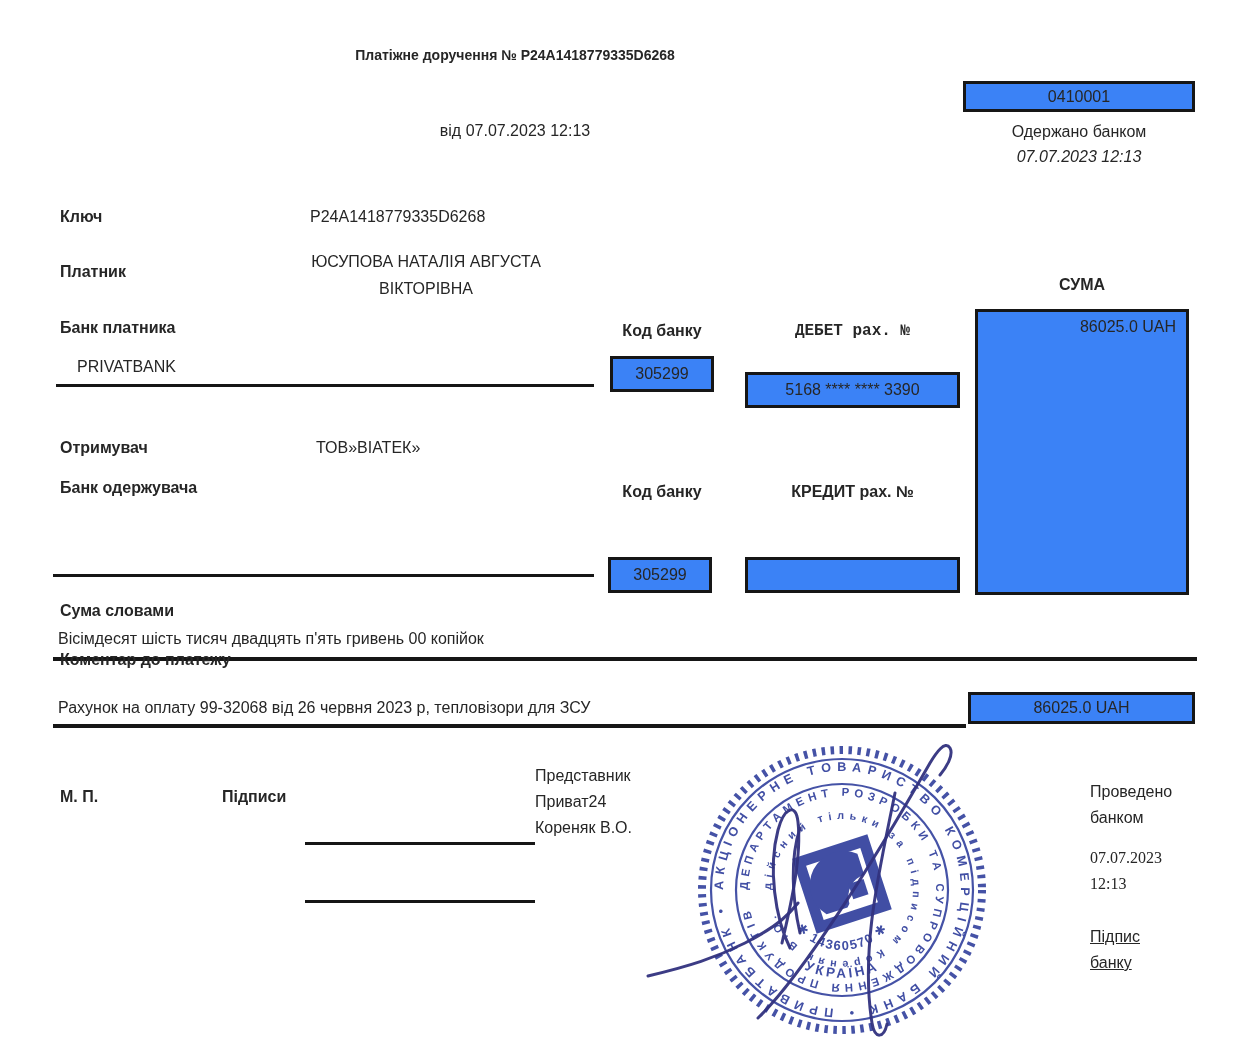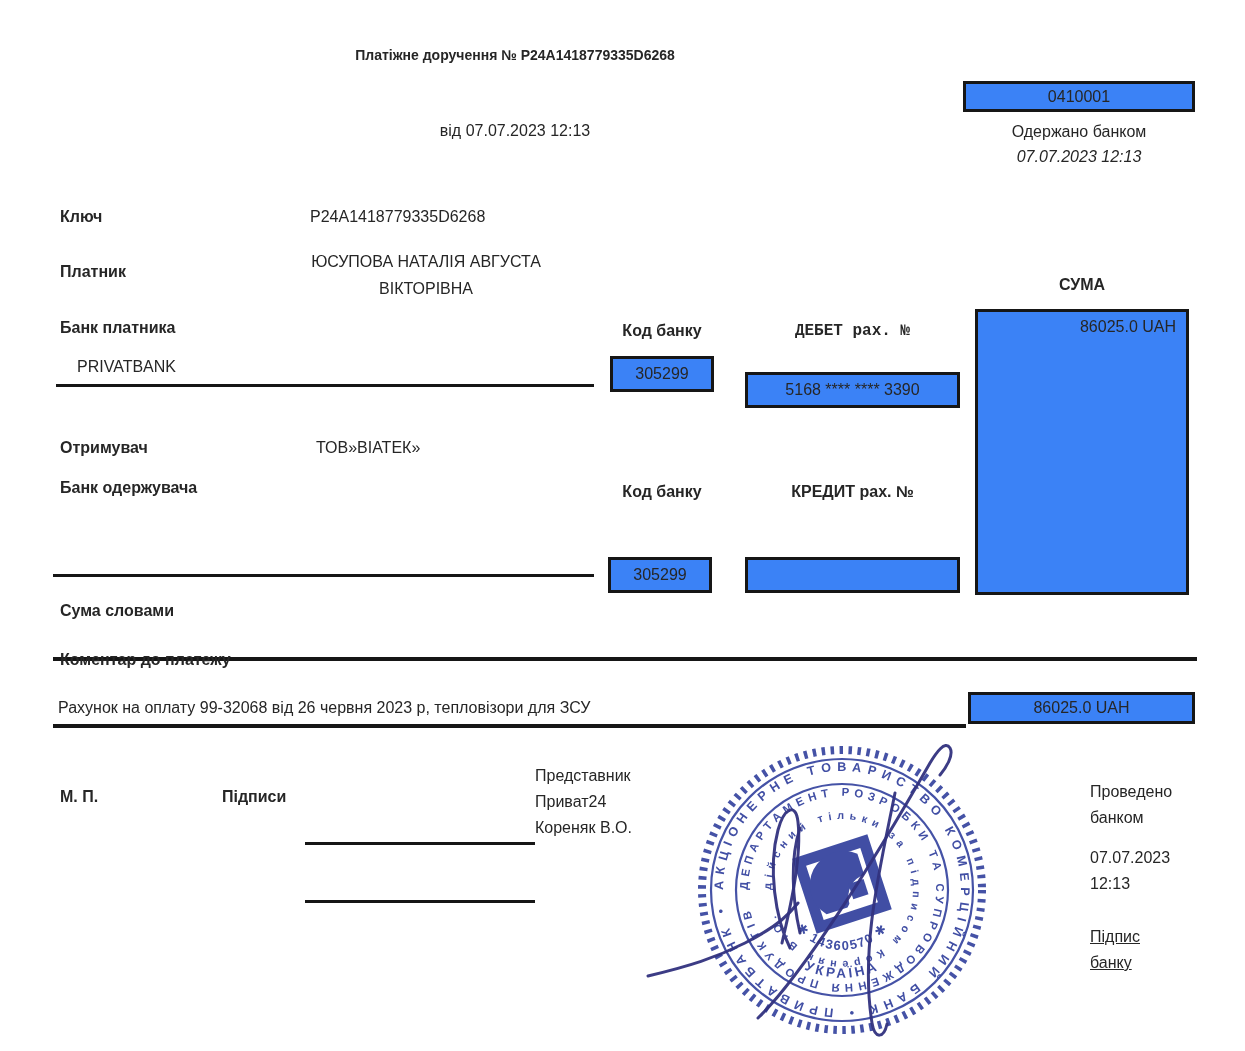--- a/index.html
+++ b/index.html
@@ -69,20 +69,21 @@
   <div class="abs b ctr" style="left:745px;top:482px;width:215px;">КРЕДИТ рах. №</div>
 
 
   <div class="hline" style="left:53px;top:574px;width:541px;height:3px;"></div>
   <div class="box" style="left:608px;top:557px;width:104px;height:36px;">
     <span>305299</span>
   </div>
   <div class="box" style="left:745px;top:557px;width:215px;height:36px;"></div>
 
   <div class="abs b" style="left:60px;top:601px;">Сума словами</div>
+  <div class="abs" style="left:58px;top:629px;">Вісімдесят шість тисяч двадцять п'ять гривень 00 копійок</div>
   <div class="hline" style="left:53px;top:657px;width:1144px;height:4px;"></div>
 
   <div class="abs b" style="left:60px;top:650px;">Коментар до платежу</div>
   <div class="abs" style="left:58px;top:698px;">Рахунок на оплату 99-32068 від 26 червня 2023 р, тепловізори для ЗСУ</div>
   <div class="box" style="left:968px;top:692px;width:227px;height:32px;">
     <span>86025.0 UAH</span>
   </div>
   <div class="hline" style="left:53px;top:724px;width:913px;height:4px;"></div>
 
   <div class="abs b" style="left:60px;top:787px;">М. П.</div>
@@ -94,21 +95,21 @@
     <div>Кореняк В.О.</div>
   </div>
 
   <div class="hline" style="left:305px;top:842px;width:230px;height:3px;"></div>
   <div class="hline" style="left:305px;top:900px;width:230px;height:3px;"></div>
 
   <div class="abs" style="left:1090px;top:779px;line-height:26px;">
     <div>Проведено</div>
     <div>банком</div>
   </div>
-  <div class="abs" style="left:1090px;top:845px;line-height:26px;">
+  <div class="abs" style="left:1090px;top:845px;line-height:26px;font-family:Liberation Serif, serif;">
     <div>07.07.2023</div>
     <div>12:13</div>
   </div>
   <div class="abs" style="left:1090px;top:924px;line-height:26px;text-decoration:underline;">
     <div>Підпис</div>
     <div>банку</div>
   </div>
 
   <svg class="abs" style="left:640px;top:718px;" width="380" height="333" viewBox="0 0 380 333" aria-hidden="true">
     <defs>

